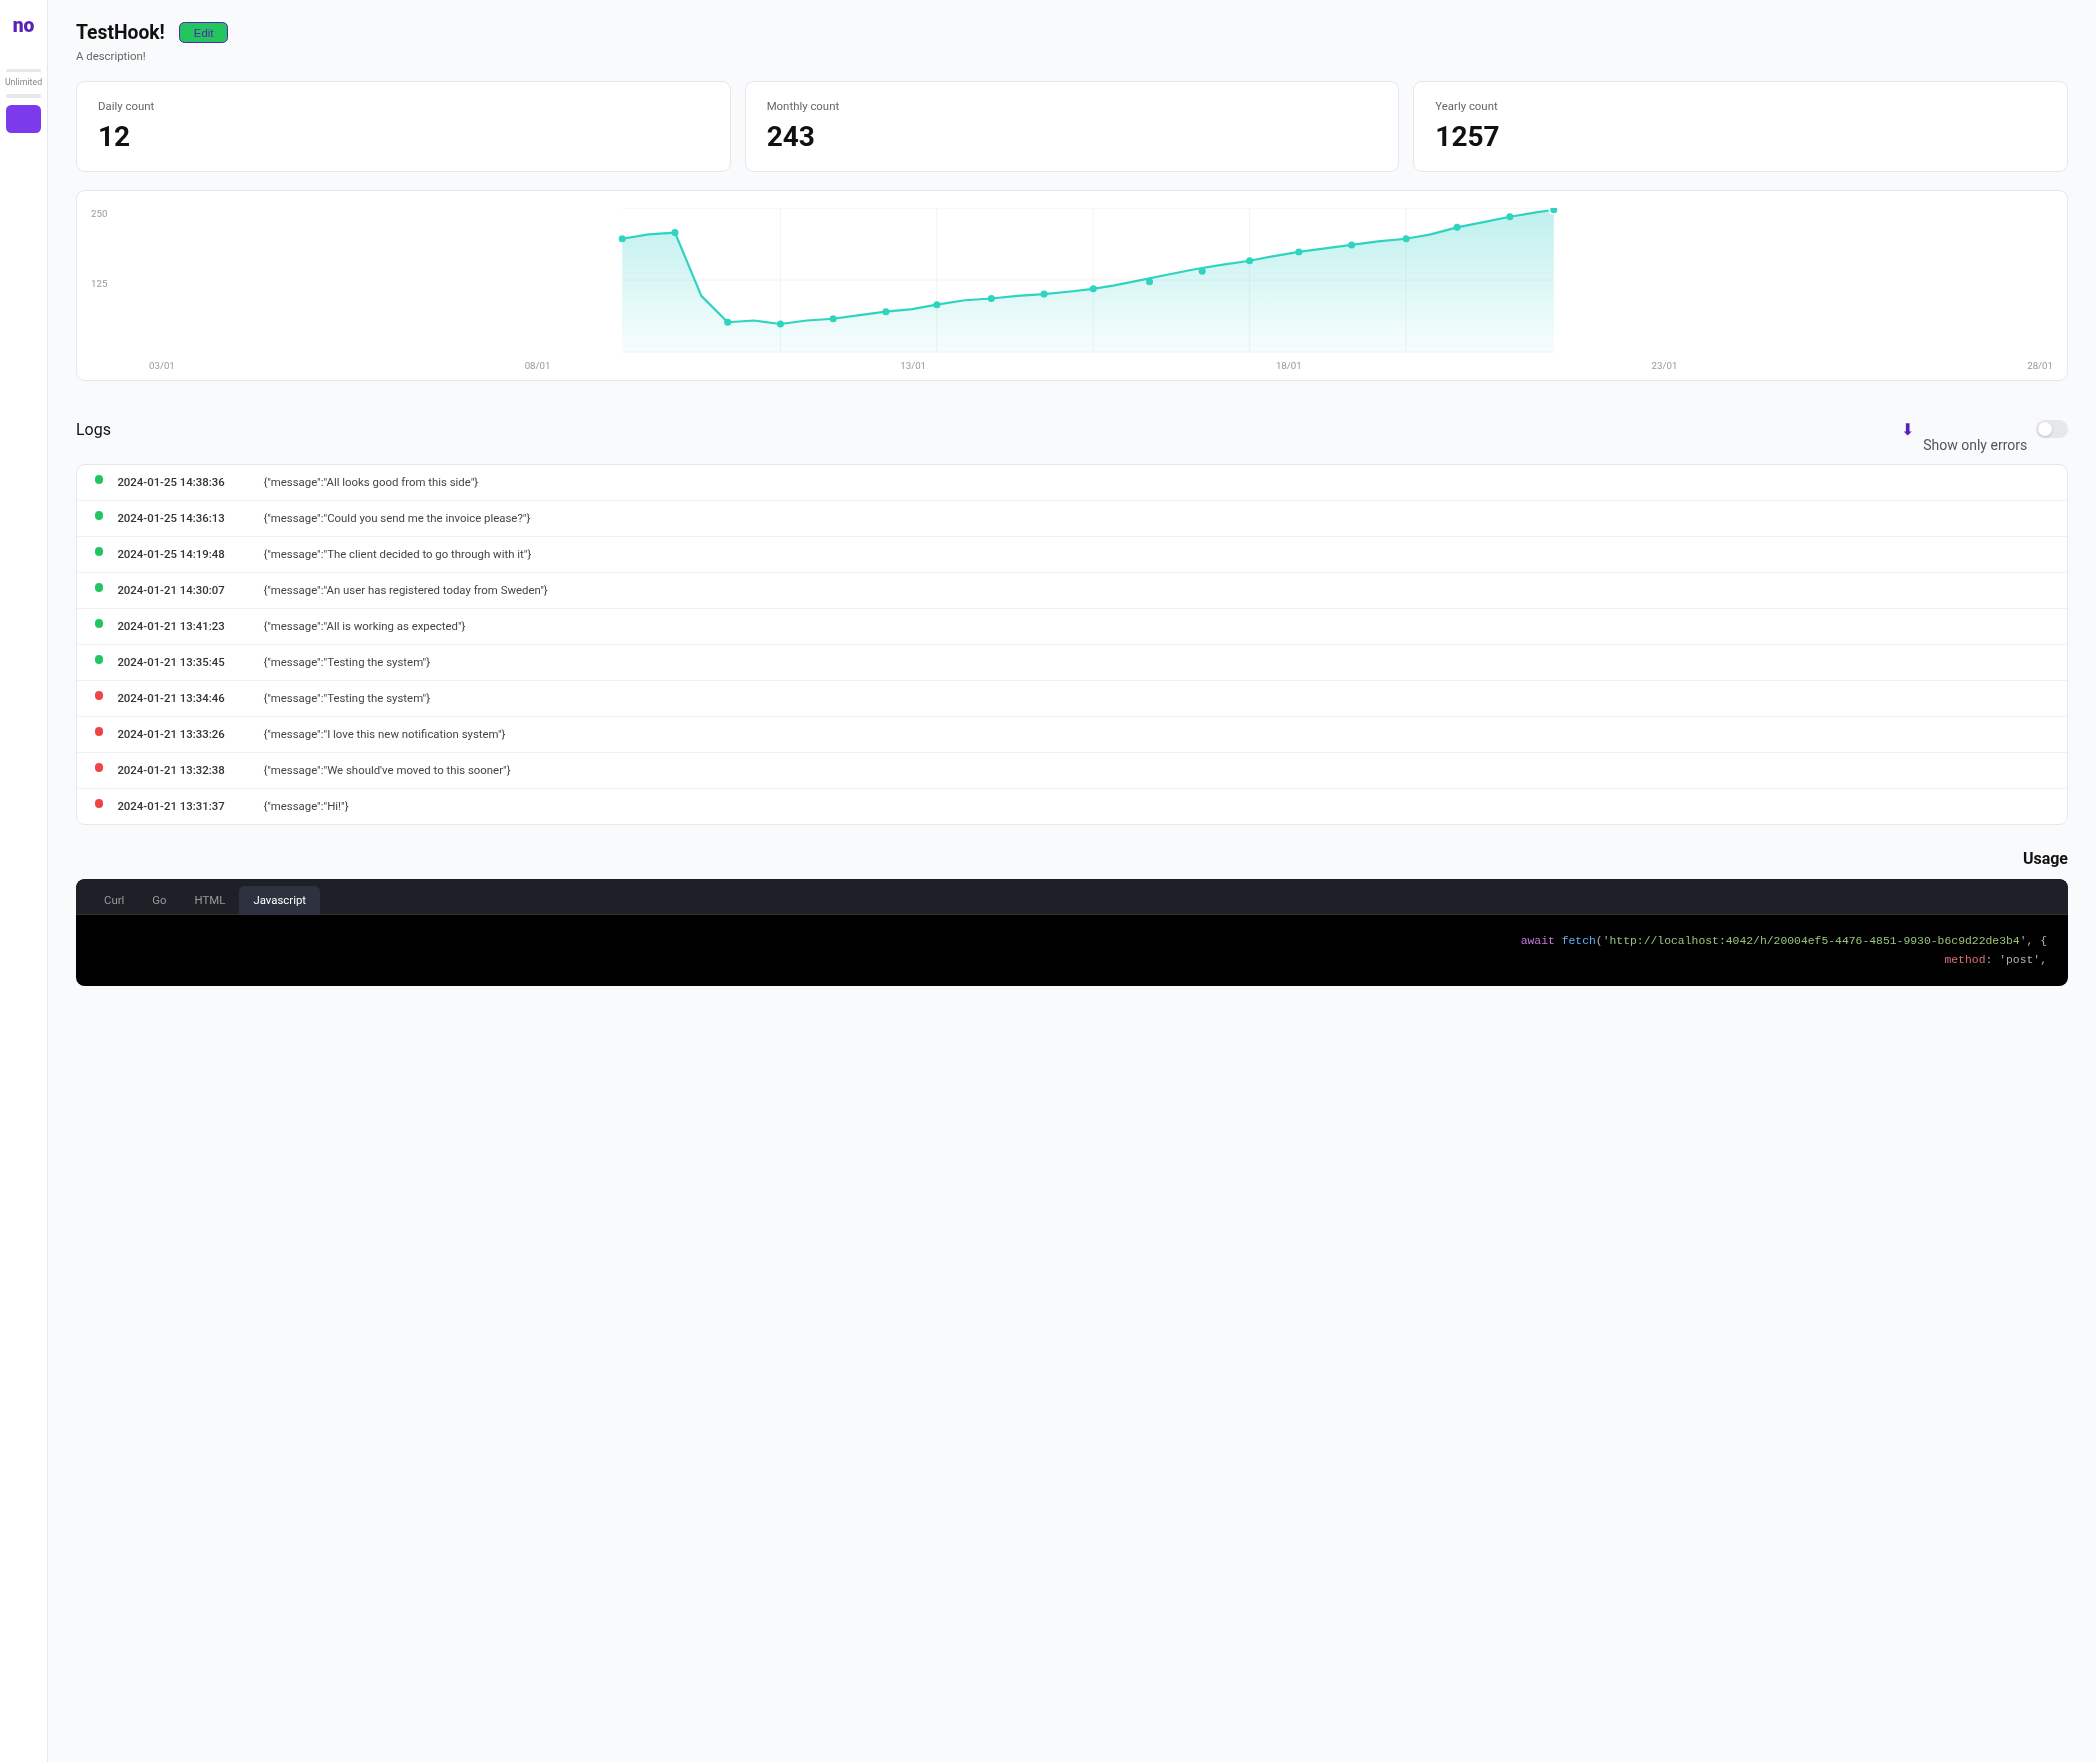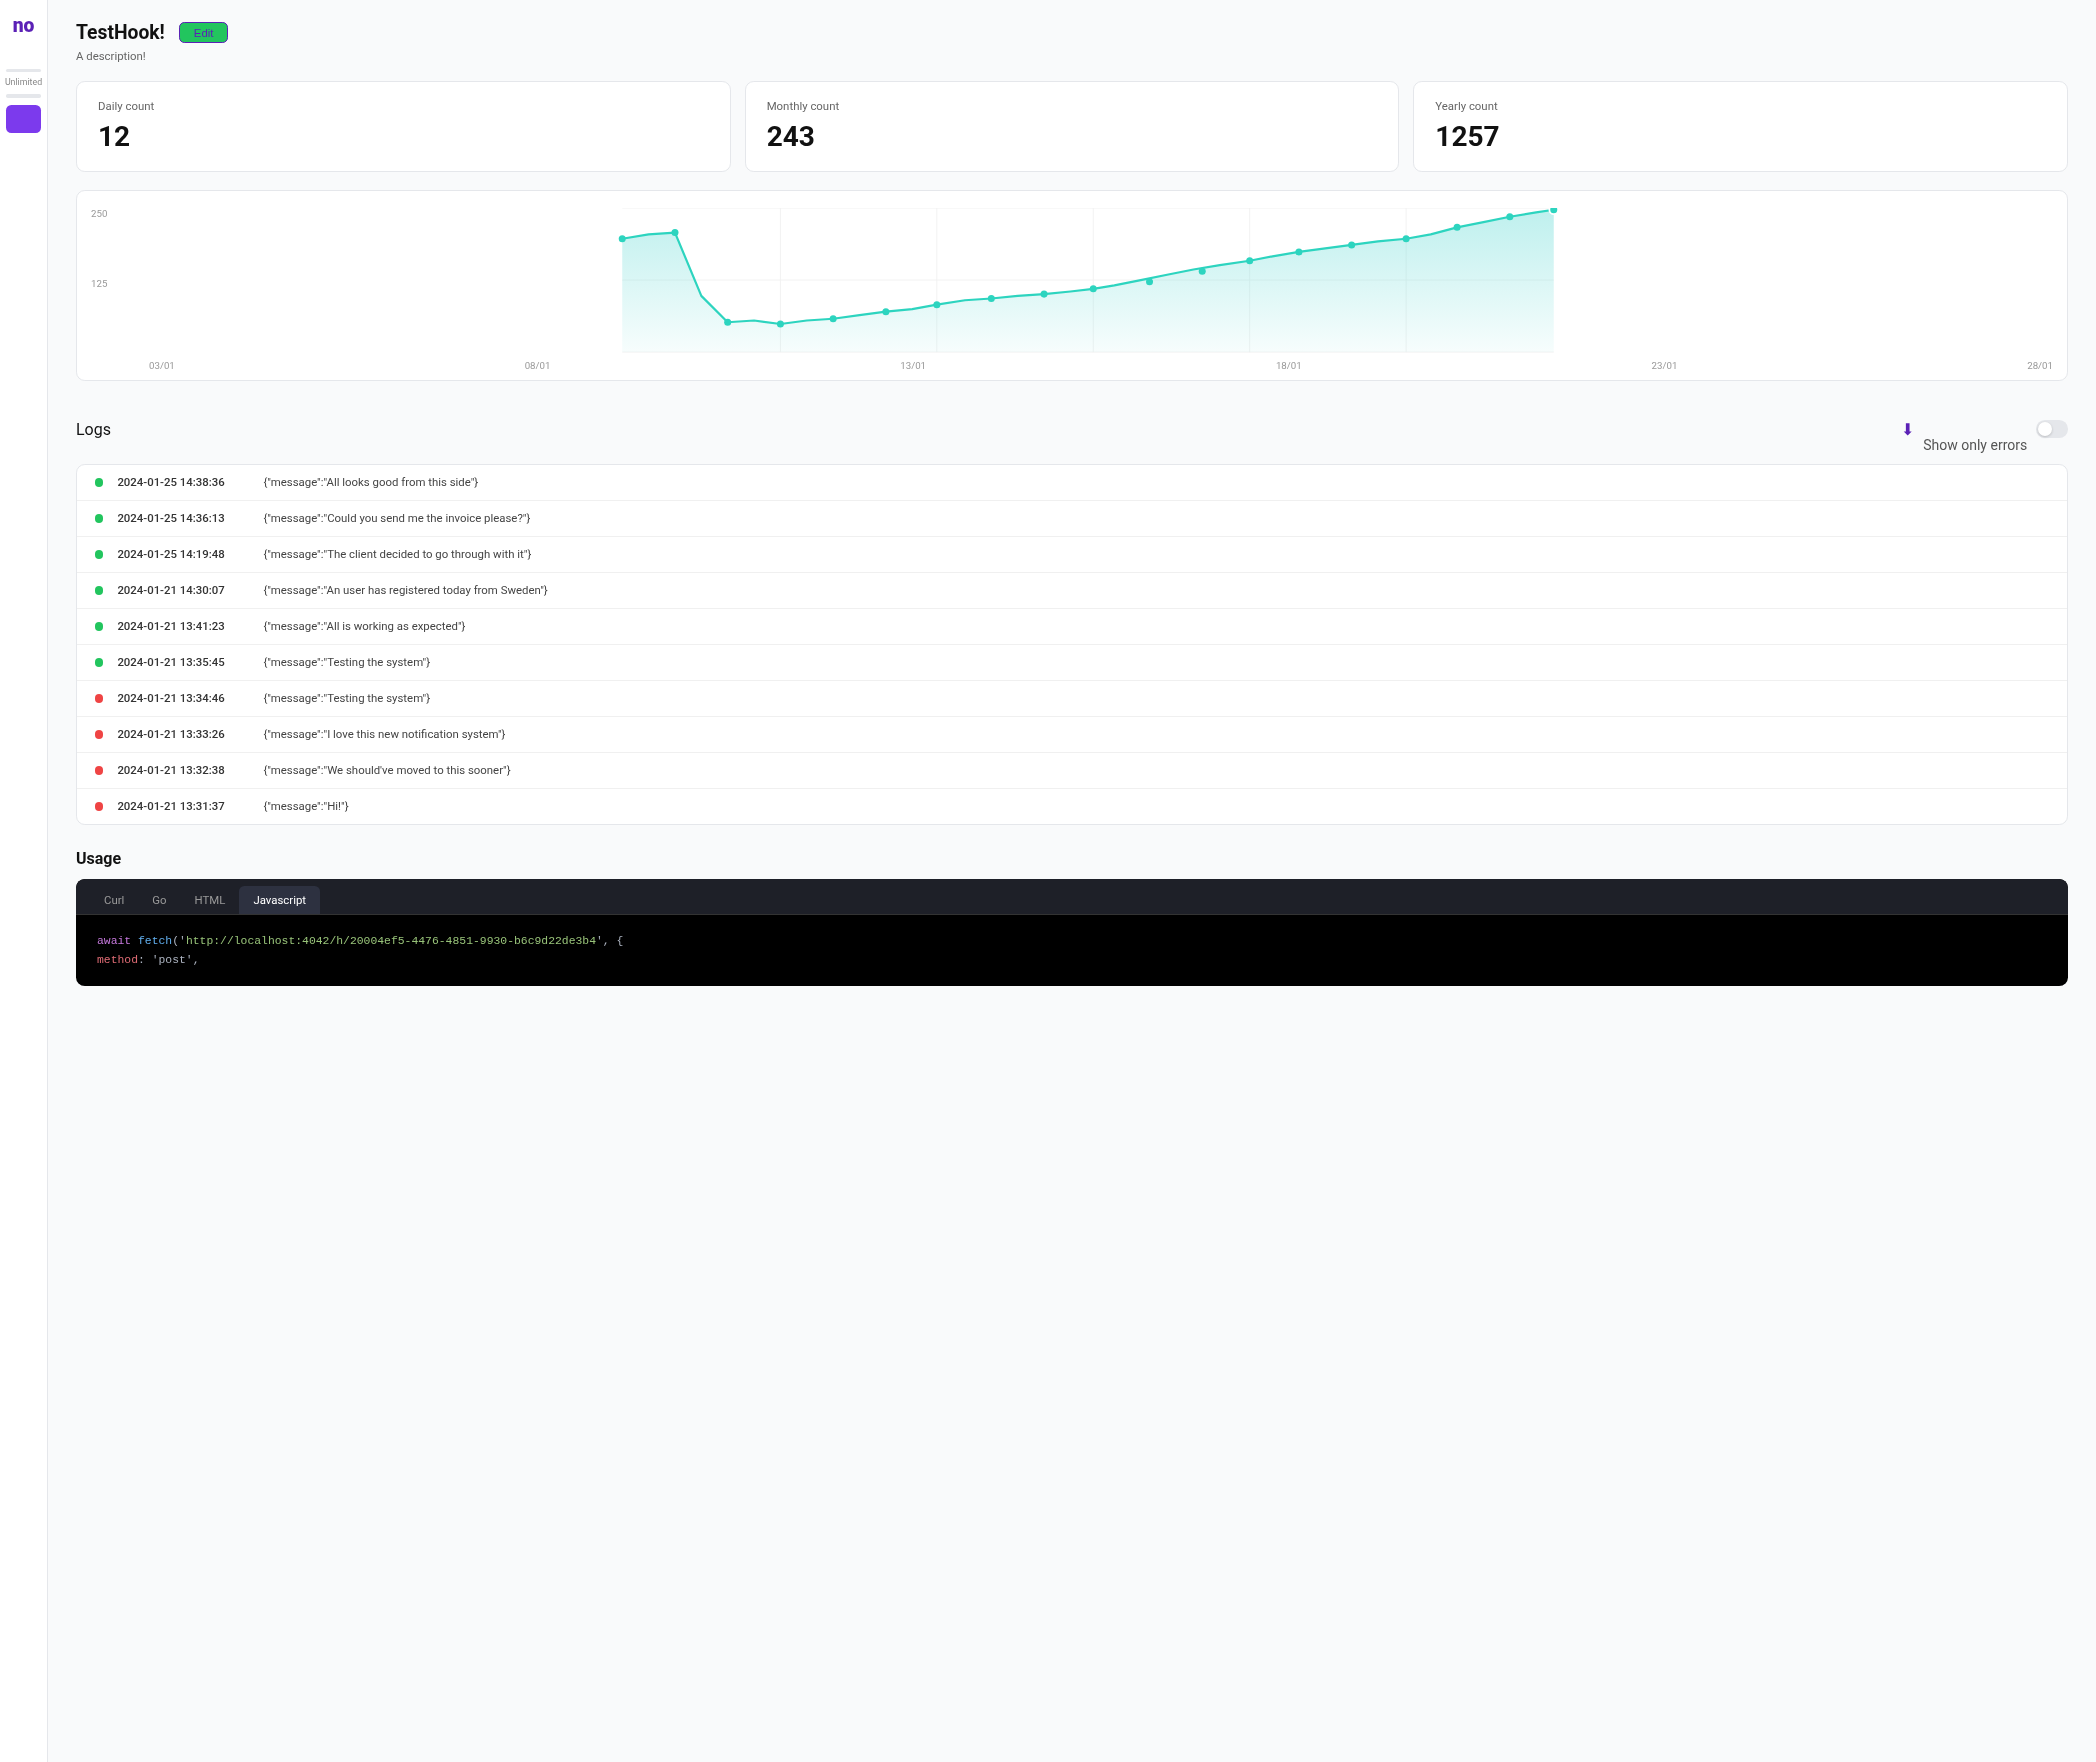--- a/index.html
+++ b/index.html
@@ -150,21 +150,20 @@
       box-shadow: 0 0.9px 2.6px rgba(0,0,0,0.2);
     }
     .logs-table {
       background: #fff;
       border: 0.9px solid #e5e7eb;
       border-radius: 8.8px;
       overflow: hidden;
     }
     .log-row {
       display: flex;
-      align-items: center;
       padding: 10.5px 17.6px;
       border-bottom: 0.9px solid #f0f0f0;
       gap: 14px;
     }
     .log-row:last-child { border-bottom: none; }
     .status-dot {
       width: 8.8px;
       height: 8.8px;
       border-radius: 50%;
       flex-shrink: 0;
@@ -174,21 +173,21 @@
     .log-timestamp {
       font-size: 11.4px;
       color: #333;
       font-weight: 500;
       min-width: 132px;
     }
     .log-message {
       font-size: 11.4px;
       color: #444;
     }
-    .usage-section { margin-bottom: 31px; }
+    .usage-section { margin-bottom: 31px; text-align: right; }
     .usage-title {
       font-size: 16px;
       font-weight: 700;
       color: #111;
       margin-bottom: 10.5px;
     }
     .code-container {
       background: #000000;
       border-radius: 8.8px;
       overflow: hidden;

